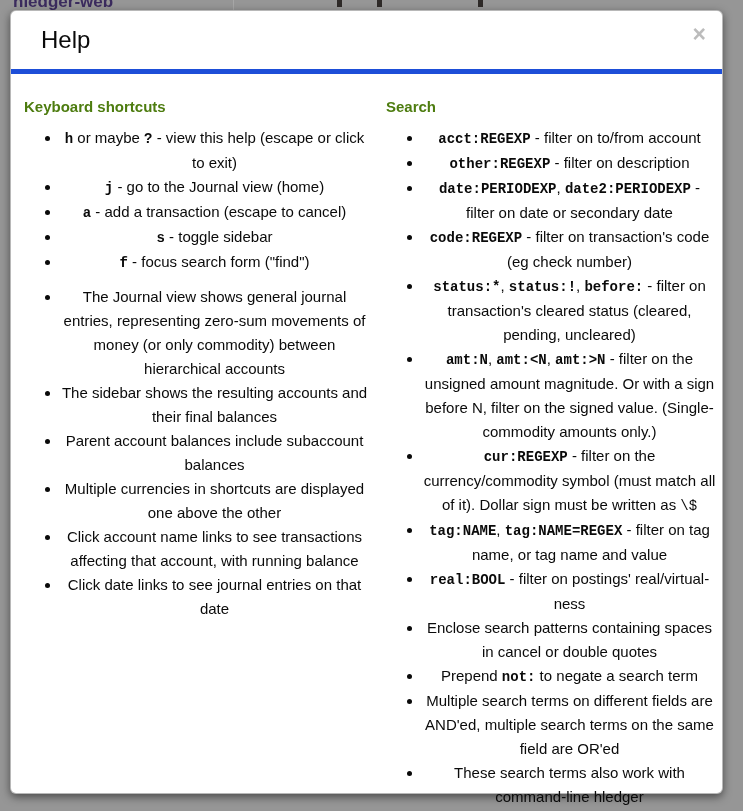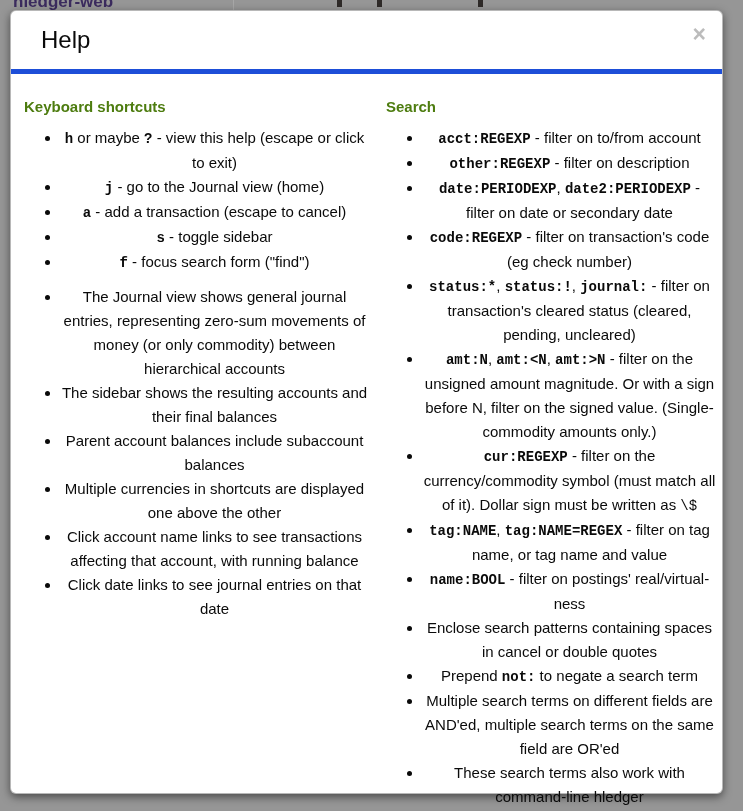--- a/index.html
+++ b/index.html
@@ -121,25 +121,25 @@
           <li>Click date links to see journal entries on that date</li>
         </ul>
       </div>
     <div class="col col-right">
         <p class="section-heading">Search</p>
         <ul class="help-list">
           <li><code class="k">acct:REGEXP</code> - filter on to/from account</li>
           <li><code class="k">other:REGEXP</code> - filter on description</li>
           <li><code class="k">date:PERIODEXP</code>, <code class="k">date2:PERIODEXP</code> - filter on date or secondary date</li>
           <li><code class="k">code:REGEXP</code> - filter on transaction's code (eg check number)</li>
-          <li><code class="k">status:*</code>, <code class="k">status:!</code>, <code class="k">journal:</code> - filter on transaction's cleared status (cleared, pending, uncleared)</li>
+          <li><code class="k">status:*</code>, <code class="k">status:!</code>, <code class="k">before:</code> - filter on transaction's cleared status (cleared, pending, uncleared)</li>
           <li><code class="k">amt:N</code>, <code class="k">amt:&lt;N</code>, <code class="k">amt:&gt;N</code> - filter on the unsigned amount magnitude. Or with a sign before N, filter on the signed value. (Single-commodity amounts only.)</li>
           <li><code class="k">cur:REGEXP</code> - filter on the currency/commodity symbol (must match all of it). Dollar sign must be written as <code class="m">\$</code></li>
           <li><code class="k">tag:NAME</code>, <code class="k">tag:NAME=REGEX</code> - filter on tag name, or tag name and value</li>
-          <li><code class="k">name:BOOL</code> - filter on postings' real/virtual-ness</li>
+          <li><code class="k">real:BOOL</code> - filter on postings' real/virtual-ness</li>
           <li>Enclose search patterns containing spaces in cancel or double quotes</li>
           <li>Prepend <code class="k">not:</code> to negate a search term</li>
           <li>Multiple search terms on different fields are AND'ed, multiple search terms on the same field are OR'ed</li>
           <li>These search terms also work with command-line hledger</li>
         </ul>
       </div>
   </div>
 </div>
 
 </body></html>

